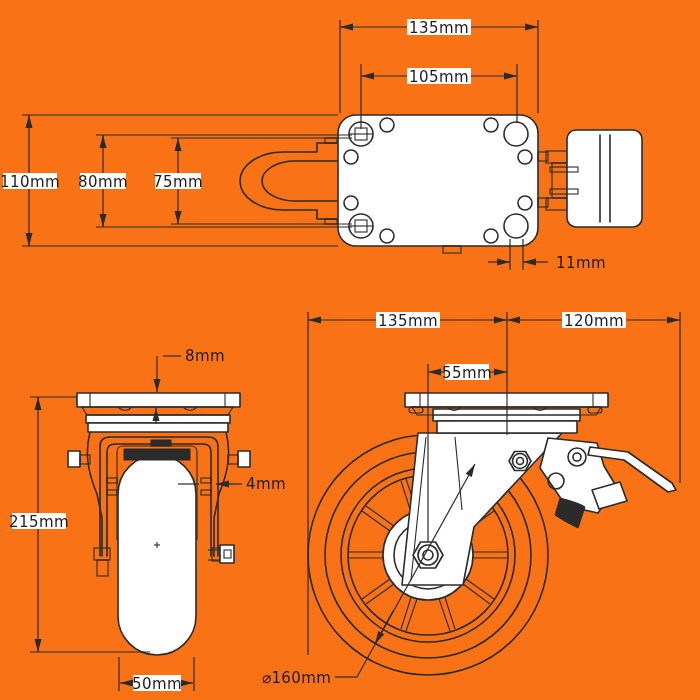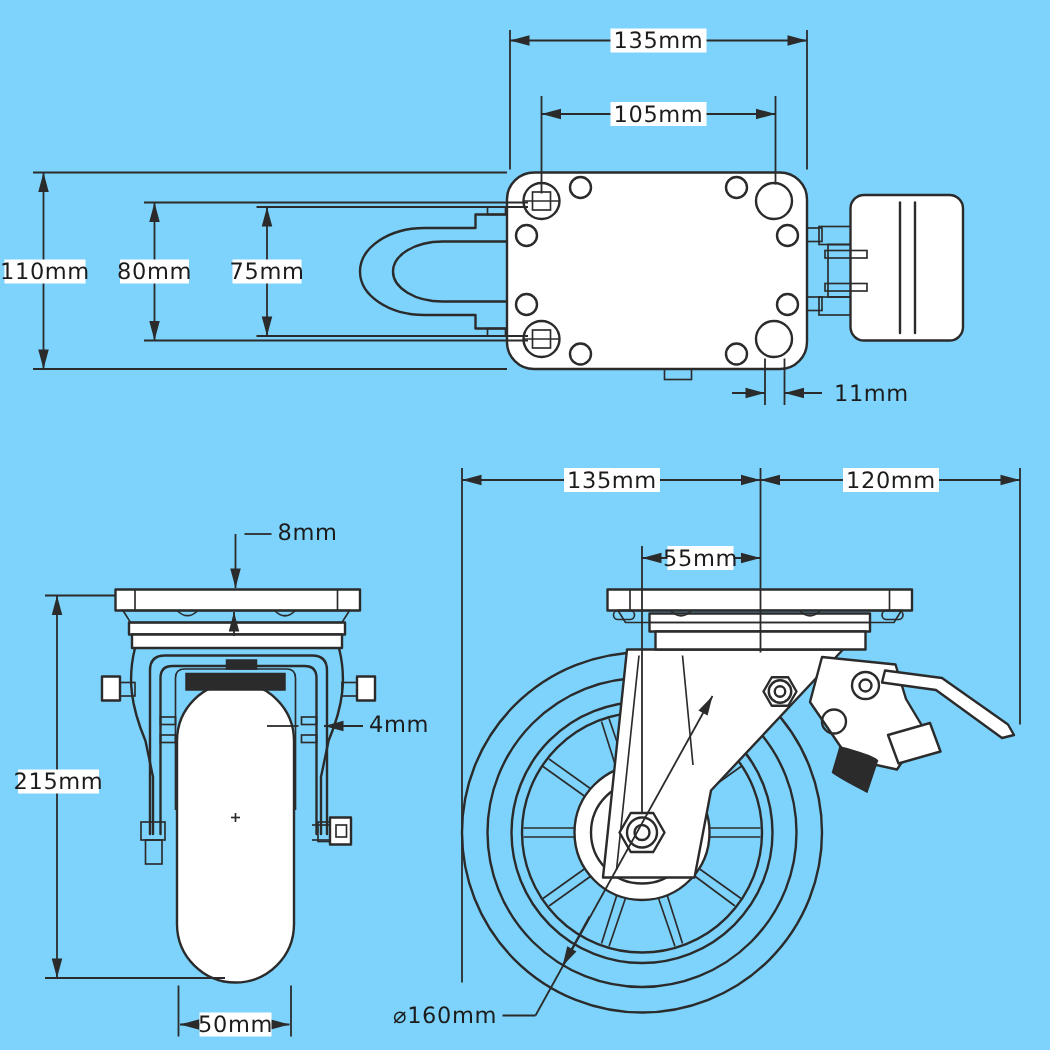--- a/index.html
+++ b/index.html
@@ -1,16 +1,16 @@
 <!DOCTYPE html>
 <html><head>
 <meta charset="utf-8">
 <style>
   html,body{margin:0;padding:0;background:#fff;}
-  .stage{width:700px;height:700px;background:#7dd3fc;position:relative;font-family:"DejaVu Sans",sans-serif;}
+  .stage{width:700px;height:700px;background:#f97316;position:relative;font-family:"DejaVu Sans",sans-serif;}
   svg{display:block;}
   .obj{stroke:#2b2b2b;stroke-width:1.6;fill:none;stroke-linejoin:round;stroke-linecap:round;}
   .objw{stroke:#2b2b2b;stroke-width:1.6;fill:#ffffff;stroke-linejoin:round;}
   .thin{stroke:#2b2b2b;stroke-width:1.1;fill:none;}
   .dim{stroke:#2b2b2b;stroke-width:1.2;fill:none;}
   .dark{fill:#2b2b2b;stroke:#2b2b2b;stroke-width:1;}
   .lblbg{fill:#ffffff;stroke:none;}
   text{font-family:"DejaVu Sans",sans-serif;font-size:15px;fill:#1c1c1c;letter-spacing:.4px;}
   .mid{text-anchor:middle;dominant-baseline:middle;}
   .st{text-anchor:start;dominant-baseline:middle;}

